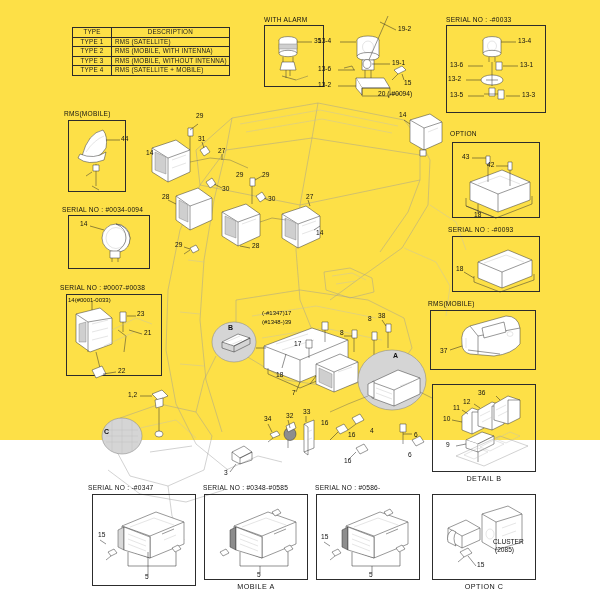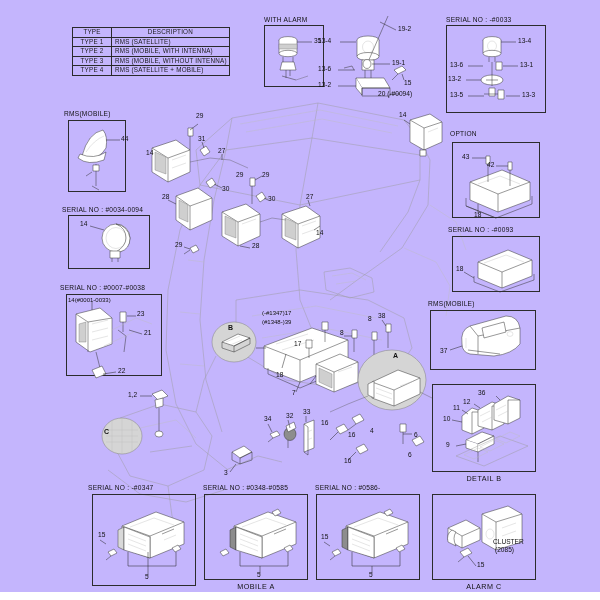--- a/index.html
+++ b/index.html
@@ -2,21 +2,21 @@
 <html><head>
 <meta charset="utf-8">
 <title>Parts Diagram</title>
 <style>
   html,body{margin:0;padding:0;background:#ffffff;}
   body{
     width:600px;height:600px;overflow:hidden;
     font-family:"Liberation Sans", sans-serif;
     color:#1a1a1a;
   }
-  #sheet{position:relative;width:600px;height:592px;background:#c4b5fd;}
+  #sheet{position:relative;width:600px;height:440px;background:#fde047;}
 
   
   .type-table{
     position:absolute;left:72px;top:27px;
     border-collapse:collapse;
     font-size:6.3px;letter-spacing:.2px;
   }
   .type-table td,.type-table th{
     border:1px solid #2a2a2a;
     padding:1px 2px;
@@ -448,21 +448,21 @@
     <path class="fillw" d="M396 548 L402 545 L405 549 L399 552 Z"></path>
     <path class="fillw" d="M384 512 L390 509 L393 513 L387 516 Z"></path>
     <path class="leader" d="M352 552 L352 566 L400 566 L400 552"></path>
     <path class="leader" d="M372 566 L372 574"></path>
     <path class="leader" d="M330 546 L324 542"></path>
   </svg>
   <div class="num" style="left:321px;top:534px;">15</div>
   <div class="num" style="left:369px;top:572px;">5</div>
 
   <div class="box" style="left:432px;top:494px;width:104px;height:86px;"></div>
-  <div class="boxcaption" style="left:432px;top:582px;width:104px;">ALARM C</div>
+  <div class="boxcaption" style="left:432px;top:582px;width:104px;">OPTION C</div>
   <svg aria-hidden="true">
 
     <path class="fillw" d="M482 514 L508 506 L522 514 L522 542 L496 550 L482 542 Z"></path>
     <path class="fillw" d="M482 514 L496 522 L522 514"></path>
     <path class="ln" d="M496 522 L496 550"></path>
     <ellipse class="lnvlight" cx="490" cy="534" rx="4" ry="5" fill="none"></ellipse>
     <path class="lnvlight" d="M502 528 L516 523 M502 536 L516 531"></path>
 
     <path class="fillw" d="M448 528 L466 520 L480 528 L480 540 L462 548 L448 540 Z"></path>
     <path class="fillw" d="M448 528 L462 536 L480 528"></path>

